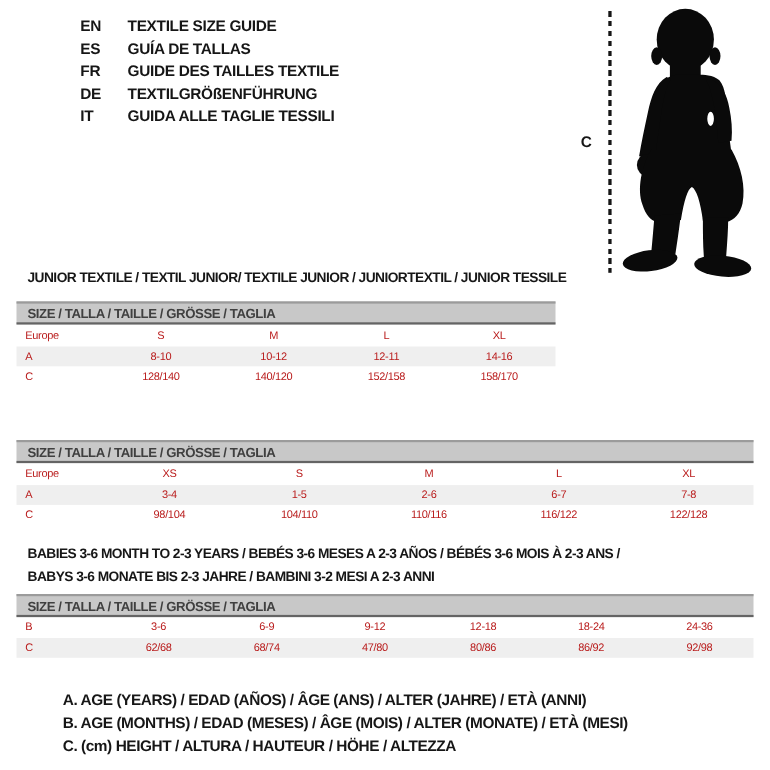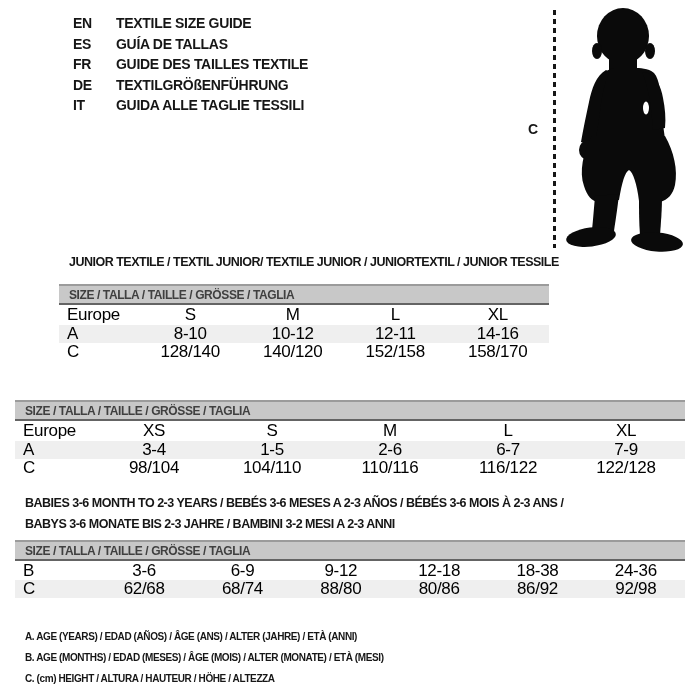--- a/index.html
+++ b/index.html
@@ -20,30 +20,30 @@
 
   
   .tsec{position:absolute;left:15px;}
   .t-title{position:absolute;left:10px;top:0;font-size:12.5px;font-weight:700;
            letter-spacing:-0.5px;color:#161616;line-height:21px;white-space:nowrap;}
   .t-title .sub{font-size:8.5px;vertical-align:-2px;}
   .size-table{position:absolute;left:0;width:100%;}
   .bar{height:17px;background:#c8c8c8;border-top:2px solid #9b9b9b;border-bottom:2px solid #646464;
        display:flex;align-items:center;}
   .bar-label{padding-left:10px;font-size:12px;font-weight:700;letter-spacing:-0.4px;color:#404040;}
-  .trow{display:flex;align-items:center;height:18px;font-size:17px;letter-spacing:-0.3px;color:#000000;}
+  .trow{display:flex;align-items:center;height:18px;font-size:10px;letter-spacing:-0.3px;color:#b91c1c;}
   .trow:first-child{height:20px;}
   .trow.alt{background:#efefef;}
   [data-table="2"] .trow:first-child{height:19px;}
   .tlabel{width:80px;padding-left:8px;box-sizing:border-box;text-align:left;}
   .tcell{flex:1;text-align:center;}
 
   
   .legend{position:absolute;left:25px;top:626px;}
-  .legend-line{font-size:10px;font-weight:700;letter-spacing:-0.4px;line-height:21px;white-space:nowrap;}
+  .legend-line{font-size:14px;font-weight:700;letter-spacing:-0.4px;line-height:21px;white-space:nowrap;margin-left:32px;}
 </style>
 </head>
 <body>
 
 <div class="page">
 
   <div class="lang-list">
     <div class="lang-row">
       <span class="lang-code">EN</span>
       <span class="lang-label">TEXTILE SIZE GUIDE</span>
@@ -80,21 +80,21 @@
       <path d="M84,66 C94,70 99,80 101,92 C103,102 104,112 103,122 L91,124 C90,112 89,100 87,90 C85,80 83,72 80,67 Z"></path>
       <path d="M30,130 C21,146 17,166 22,180 C25,190 30,195 36,196 L57,194 C60,176 63,166 67,164 C71,166 75,178 77,195 L98,196 C106,194 111,188 113,179 C116,164 112,146 103,130 Z"></path>
       <path d="M33,190 C32,202 31,214 30,224 L52,225 C54,212 56,198 57,188 Z"></path>
       <ellipse cx="29" cy="231" rx="25" ry="9.5" transform="rotate(-7 29 231)"></ellipse>
       <path d="M77,192 C77,205 77,217 78,229 L98,229 C99,216 100,203 100,192 Z"></path>
       <ellipse cx="95" cy="236" rx="26" ry="9.5" transform="rotate(5 95 236)"></ellipse>
     </g>
     <ellipse cx="84" cy="102" rx="3" ry="6.5" fill="#ffffff"></ellipse>
   </svg>
 
-  <section class="tsec" style="top:252px;width:490px;height:112px;margin-left:44px;" data-table="0">
+  <section class="tsec" style="top:242px;width:490px;height:112px;" data-table="0">
     <div class="t-title">
         <div><span>JUNIOR TEXTILE / TEXTIL JUNIOR/ TEXTILE JUNIOR / JUNIORTEXTIL / JUNIOR TESSILE</span></div>
       </div>
     <div class="size-table" style="top:32px;">
       <div class="bar">
         <span class="bar-label">SIZE / TALLA / TAILLE / GRÖSSE / TAGLIA</span>
       </div>
       <div class="t-body">
           <div class="trow">
             <span class="tlabel">Europe</span>
@@ -134,21 +134,21 @@
             <span class="tcell">M</span>
             <span class="tcell">L</span>
             <span class="tcell">XL</span>
           </div>
           <div class="trow alt">
             <span class="tlabel">A</span>
             <span class="tcell">3-4</span>
             <span class="tcell">1-5</span>
             <span class="tcell">2-6</span>
             <span class="tcell">6-7</span>
-            <span class="tcell">7-9</span>
+            <span class="tcell">7-8</span>
           </div>
           <div class="trow">
             <span class="tlabel">C</span>
             <span class="tcell">98/104</span>
             <span class="tcell">104/110</span>
             <span class="tcell">110/116</span>
             <span class="tcell">116/122</span>
             <span class="tcell">122/128</span>
           </div>
         </div>
@@ -164,28 +164,28 @@
       <div class="bar">
         <span class="bar-label">SIZE / TALLA / TAILLE / GRÖSSE / TAGLIA</span>
       </div>
       <div class="t-body">
           <div class="trow">
             <span class="tlabel">B</span>
             <span class="tcell">3-6</span>
             <span class="tcell">6-9</span>
             <span class="tcell">9-12</span>
             <span class="tcell">12-18</span>
-            <span class="tcell">18-38</span>
+            <span class="tcell">18-24</span>
             <span class="tcell">24-36</span>
           </div>
           <div class="trow alt">
             <span class="tlabel">C</span>
             <span class="tcell">62/68</span>
             <span class="tcell">68/74</span>
-            <span class="tcell">88/80</span>
+            <span class="tcell">47/80</span>
             <span class="tcell">80/86</span>
             <span class="tcell">86/92</span>
             <span class="tcell">92/98</span>
           </div>
         </div>
     </div>
   </section>
 
   <div class="legend">
     <div class="legend-line">A. AGE (YEARS) / EDAD (AÑOS) / ÂGE (ANS) / ALTER (JAHRE) / ETÀ (ANNI)</div>

